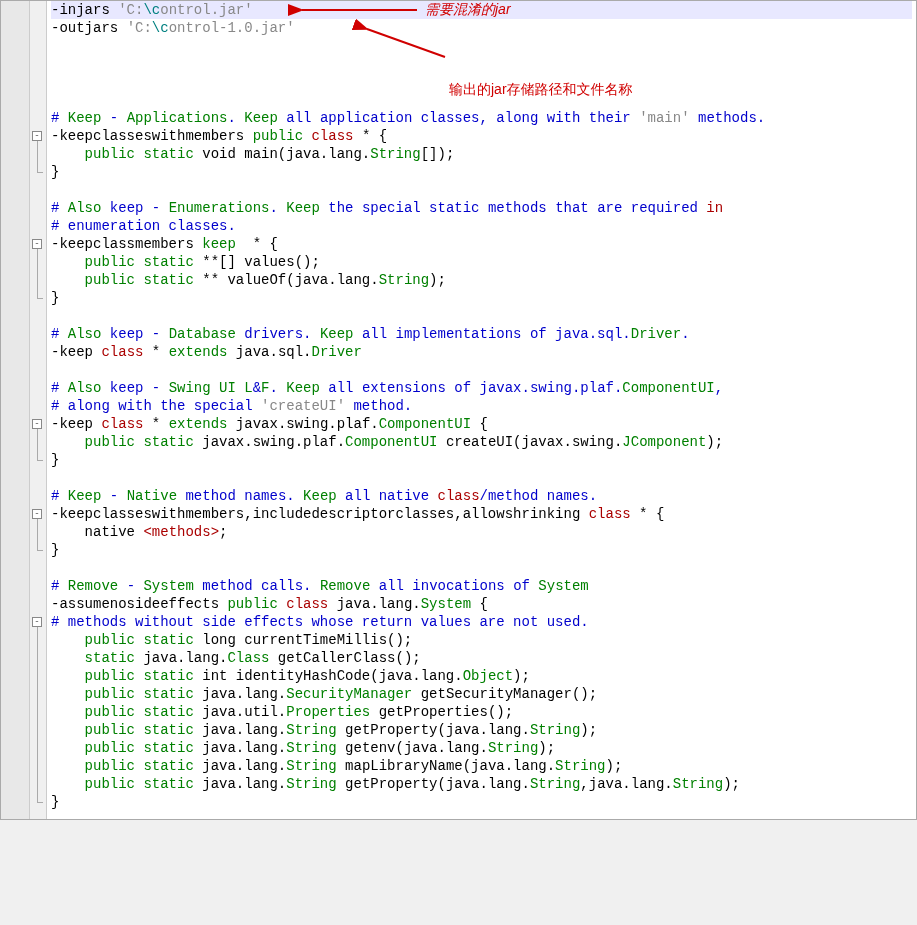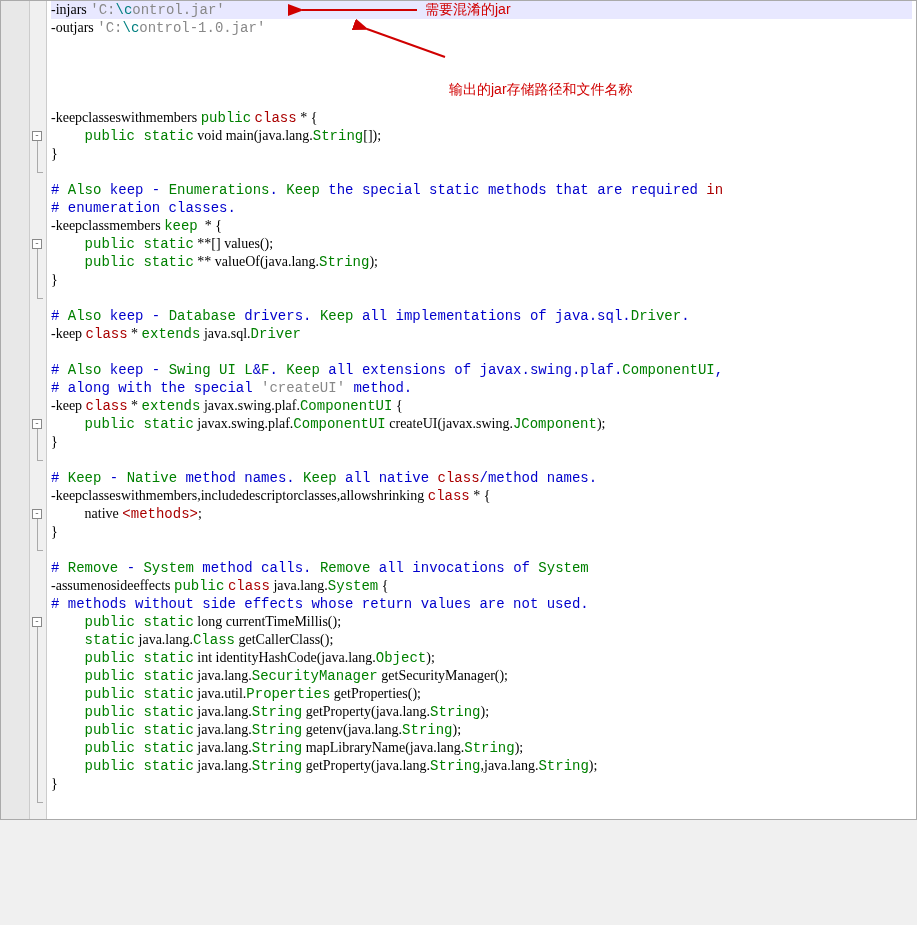--- a/index.html
+++ b/index.html
@@ -67,21 +67,21 @@
   }
   .highlight-line {
     background: #e8e8ff;
   }
   .kw-blue { color: #0000cc; }
   .kw-green { color: #008000; }
   .kw-red { color: #aa0000; }
   .str-grey { color: #888888; }
   .teal { color: #008080; }
   .tag-red { color: #aa0000; }
-  .black { color: #000; font-family: Liberation Serif, serif; }
+  .black { color: #000; }
   .annotation-svg {
     position: absolute;
     top: 0;
     left: 0;
     pointer-events: none;
   }
   .annotation-text {
     position: absolute;
     color: #d00000;
     font-family: 'Microsoft YaHei', SimSun, sans-serif;
@@ -113,28 +113,29 @@
   <div class="code-area" id="code-area">
     <svg class="annotation-svg" width="870" height="120">
       <defs>
         <marker id="arrowhead" markerWidth="8" markerHeight="6" refX="1" refY="3" orient="auto">
           <polygon points="8 0, 0 3, 8 6" fill="#d00000"></polygon>
         </marker>
       </defs>
       <line x1="370" y1="9" x2="255" y2="9" stroke="#d00000" stroke-width="2" marker-end="url(#arrowhead)"></line>
       <line x1="398" y1="56" x2="320" y2="28" stroke="#d00000" stroke-width="2" marker-end="url(#arrowhead)"></line>
     </svg>
-    <div class="annotation-text" style="left:378px; top:0px;">需要混淆的jar</div>
+    <div class="annotation-text" style="left:378px; top:0px;font-style:italic;">需要混淆的jar</div>
     <div class="annotation-text" style="left:402px; top:36px;margin-top:44px;">输出的jar存储路径和文件名称</div>
   <div class="line highlight-line"><span class="black">-injars </span><span class="str-grey">'C:</span><span class="teal">\c</span><span class="str-grey">ontrol.jar'</span></div>
       <div class="line"><span class="black">-outjars </span><span class="str-grey">'C:</span><span class="teal">\c</span><span class="str-grey">ontrol-1.0.jar'</span></div>
       <div class="line">&nbsp;</div>
       <div class="line">&nbsp;</div>
       <div class="line">&nbsp;</div>
       <div class="line">&nbsp;</div>
+      <div class="line"><span class="kw-blue"># </span><span class="kw-green">Keep</span><span class="kw-blue"> - </span><span class="kw-green">Applications</span><span class="kw-blue">. </span><span class="kw-green">Keep</span><span class="kw-blue"> all application classes, along with their </span><span class="str-grey">'main'</span><span class="kw-blue"> methods.</span></div>
       <div class="line"><span class="black">-keepclasseswithmembers </span><span class="kw-green">public</span><span class="black"> </span><span class="kw-red">class</span><span class="black"> * {</span></div>
       <div class="line">    <span class="kw-green">public static</span><span class="black"> void main(java.lang.</span><span class="kw-green">String</span><span class="black">[]);</span></div>
       <div class="line"><span class="black">}</span></div>
       <div class="line">&nbsp;</div>
       <div class="line"><span class="kw-blue"># </span><span class="kw-green">Also</span><span class="kw-blue"> keep - </span><span class="kw-green">Enumerations</span><span class="kw-blue">. </span><span class="kw-green">Keep</span><span class="kw-blue"> the special static methods that are required </span><span class="kw-red">in</span></div>
       <div class="line"><span class="kw-blue"># enumeration classes.</span></div>
       <div class="line"><span class="black">-keepclassmembers </span><span class="kw-green">keep</span><span class="black">  * {</span></div>
       <div class="line">    <span class="kw-green">public static</span><span class="black"> **[] values();</span></div>
       <div class="line">    <span class="kw-green">public static</span><span class="black"> ** valueOf(java.lang.</span><span class="kw-green">String</span><span class="black">);</span></div>
       <div class="line"><span class="black">}</span></div>

